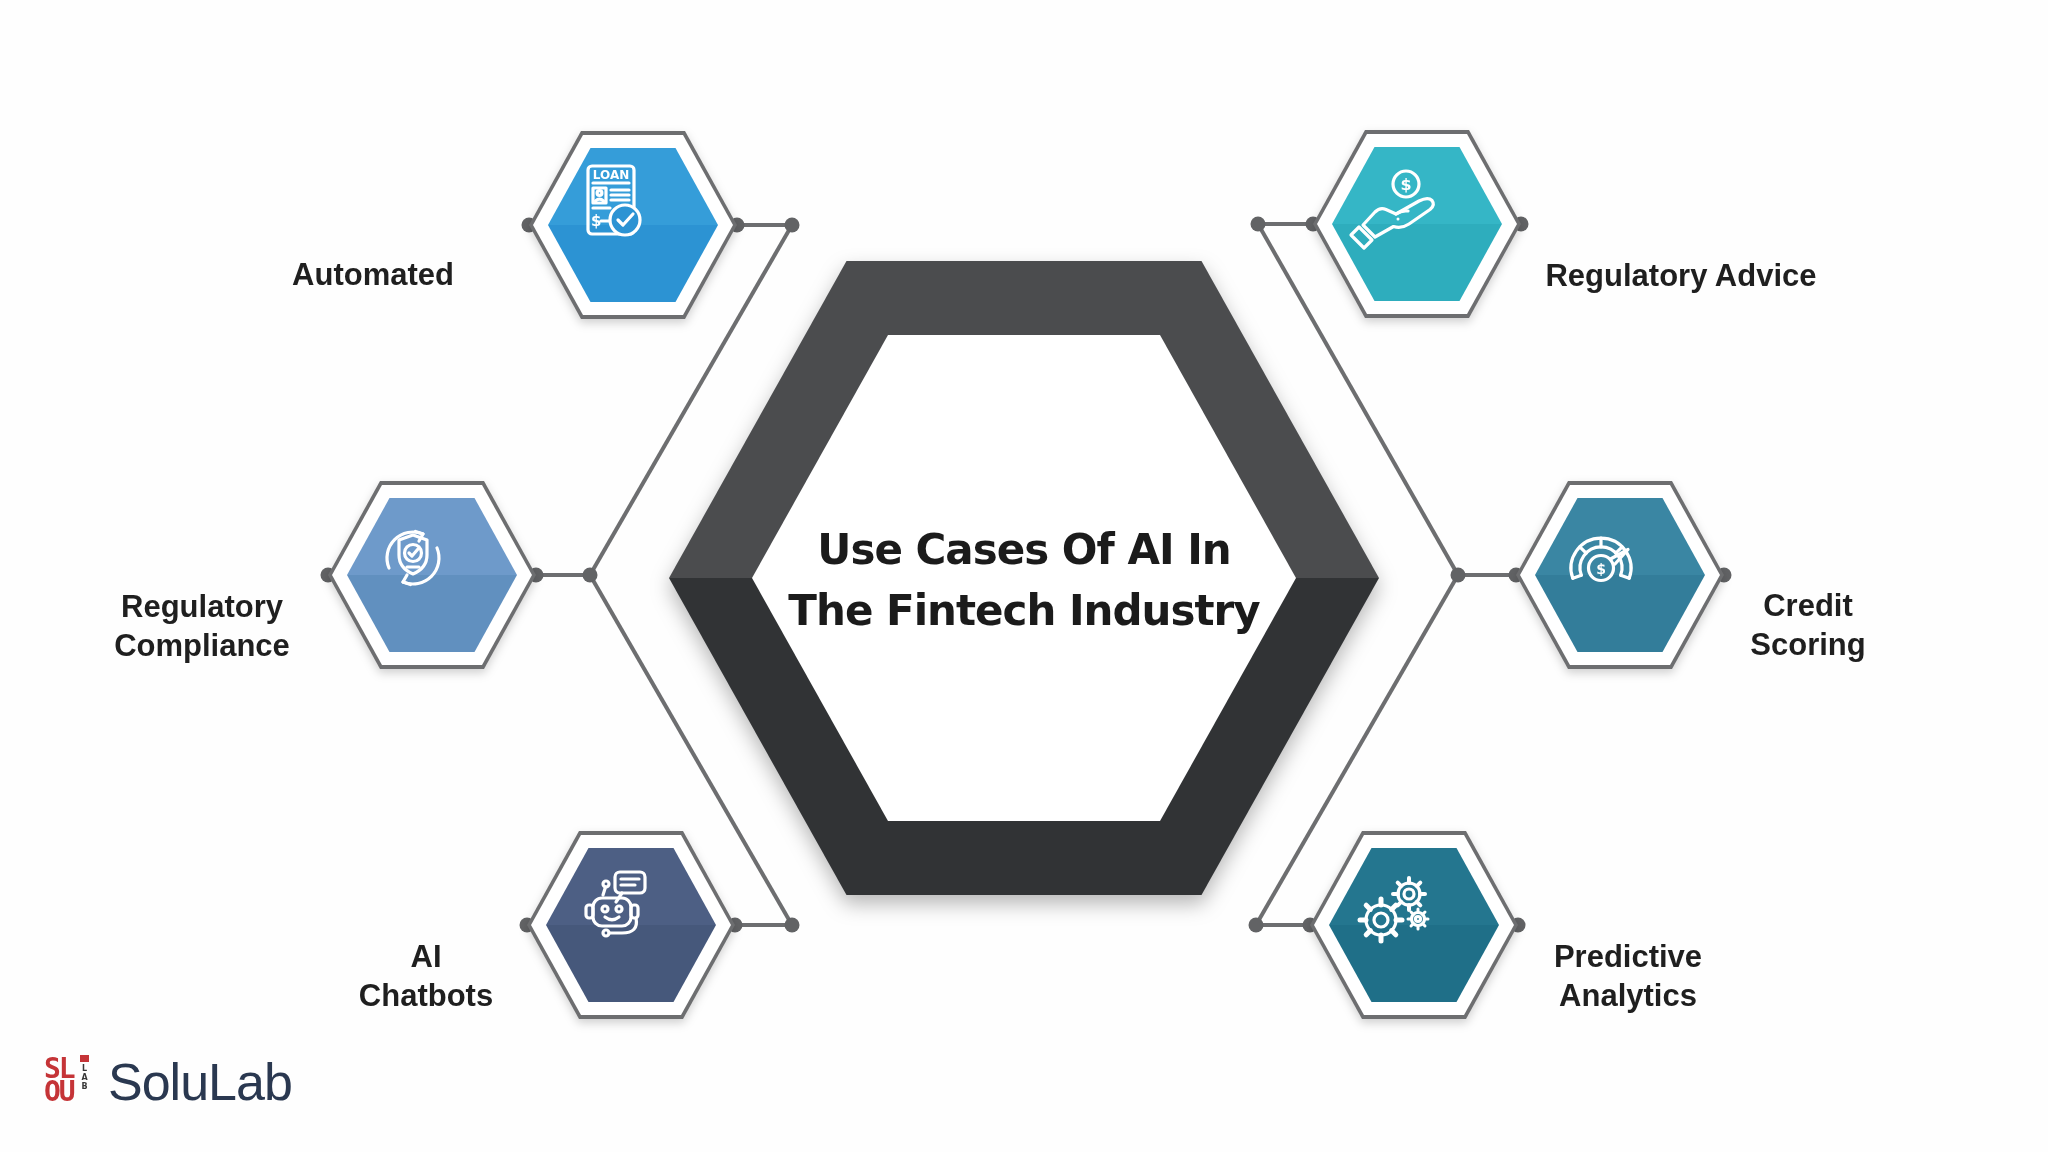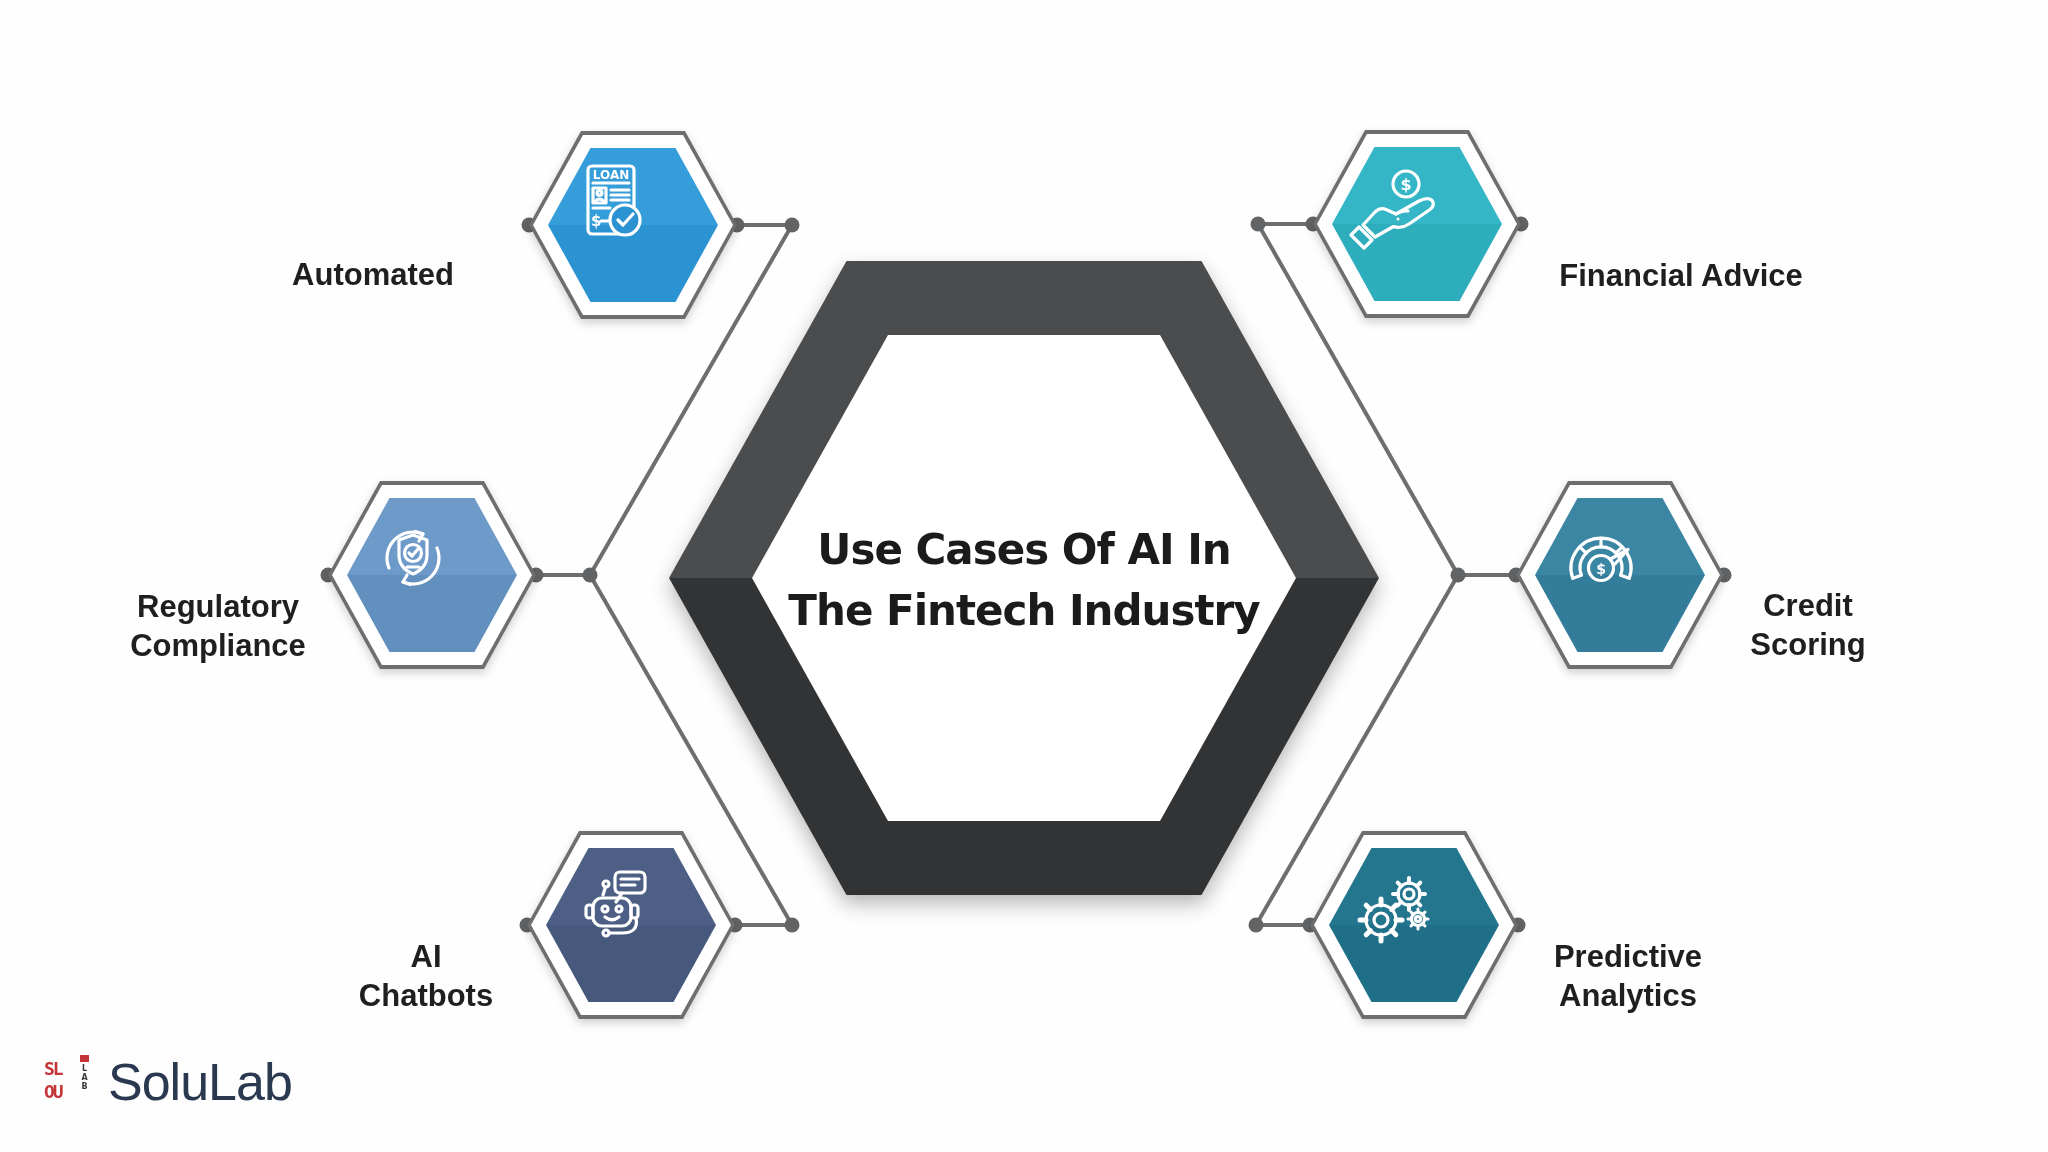--- a/index.html
+++ b/index.html
@@ -43,21 +43,21 @@
     font-family:"Liberation Sans",sans-serif;
     margin-top:48px;
   }
 
   
   .logo{position:absolute;left:44px;top:1052px;display:flex;align-items:center;}
   .logo-mark{position:relative;width:54px;height:54px;margin-right:10px;}
   .logo-mark .mk{
     position:absolute;left:0;top:2px;color:var(--mark-color,#c53437);
     font-family:"DejaVu Sans Mono",monospace;font-weight:bold;
-    font-size:18px;line-height:23px;letter-spacing:-2px;
+    font-size:28px;line-height:23px;letter-spacing:-2px;
   }
   .logo-mark .mk-side{
     position:absolute;left:36px;top:9px;color:#3a3a3a;
     font-size:8px;line-height:9px;font-weight:bold;letter-spacing:0;
     font-family:"DejaVu Sans",sans-serif;writing-mode:vertical-lr;text-orientation:upright;
   }
   .logo-mark .mk-dot{position:absolute;left:36px;top:0;width:9px;height:7px;background:var(--mark-color,#c53437);}
   .logo-word{
     color:var(--wordmark-color,#2a3850);font-size:52px;letter-spacing:-1px;
     font-family:"Liberation Sans",sans-serif;font-weight:400;
@@ -246,30 +246,30 @@
           <line x1="77.6" y1="65.6" x2="80" y2="68"></line>
       </g>
       <circle cx="73" cy="61" r="6.5"></circle>
         <circle cx="73" cy="61" r="2.5"></circle>
     </svg>
   </div>
 
   <div class="label" style="left:373px;top:226px">
     <div>Automated</div>
   </div>
-  <div class="label" style="left:218px;top:578px">
+  <div class="label" style="left:202px;top:578px">
     <div>Regulatory</div>
     <div>Compliance</div>
   </div>
   <div class="label" style="left:426px;top:928px">
     <div>AI</div>
     <div>Chatbots</div>
   </div>
   <div class="label" style="left:1681px;top:227px">
-    <div>Financial Advice</div>
+    <div>Regulatory Advice</div>
   </div>
   <div class="label" style="left:1808px;top:577px">
     <div>Credit</div>
     <div>Scoring</div>
   </div>
   <div class="label" style="left:1628px;top:928px">
     <div>Predictive</div>
     <div>Analytics</div>
   </div>
 

